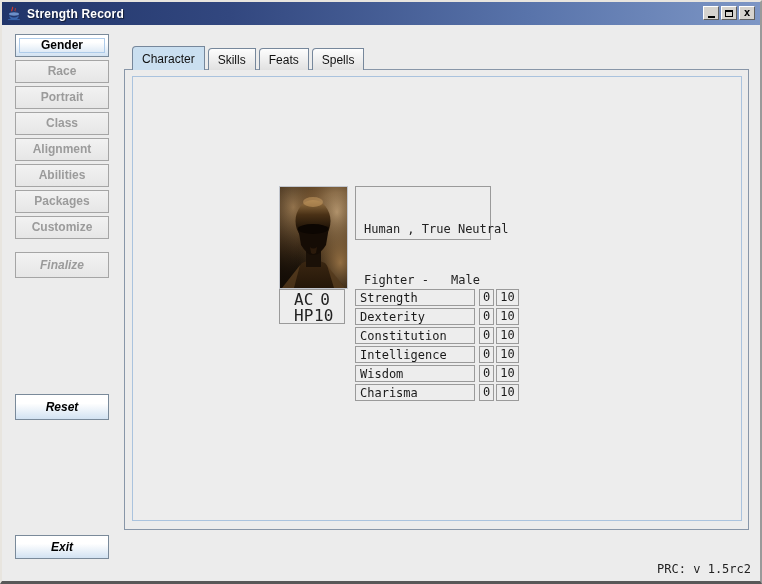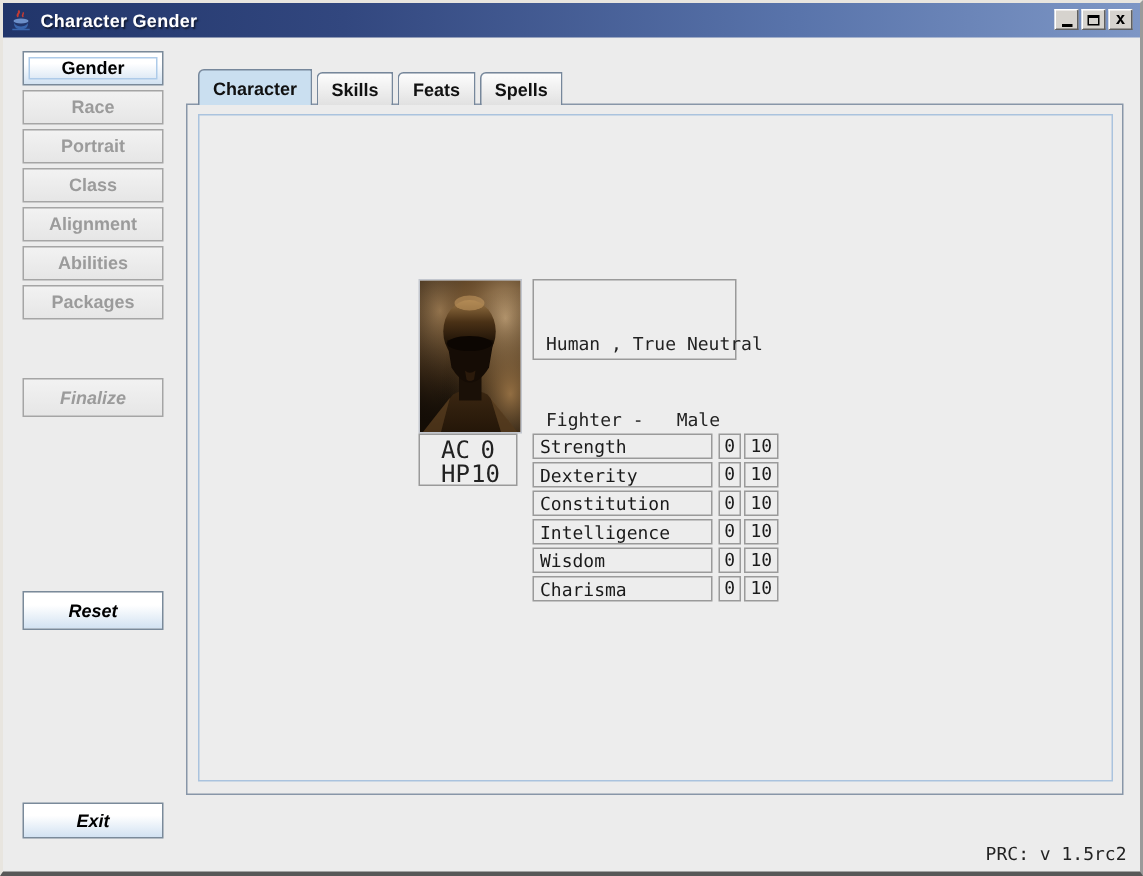--- a/index.html
+++ b/index.html
@@ -22,21 +22,21 @@
   .btn{position:absolute;left:13px;width:94px;height:23px;box-sizing:border-box;
     font-size:12px;font-weight:bold;text-align:center;line-height:21px;
     border:1px solid #7a8a9a;color:#000;
     background:linear-gradient(#ffffff 0%,#ffffff 35%,#d2e2f2 100%);}
   .btn.disabled{background:linear-gradient(#f2f2f2,#e6e6e6);border-color:#a5a5a5;color:#9b9b9b;}
   .btn.focused::after{content:"";position:absolute;inset:3px;border:1px solid #aecbe9;}
   .btn.tall{height:26px;line-height:24px;font-style:italic;}
   
   .tabs{position:absolute;left:130px;top:46px;display:flex;gap:3px;z-index:3;}
   .tab{height:22px;padding:0 9px;display:flex;align-items:center;box-sizing:border-box;
-    font-size:12px;font-weight:bold;color:#111;border:1px solid #76879b;border-bottom:none;
+    font-size:12px;font-weight:normal;color:#111;border:1px solid #76879b;border-bottom:none;
     background:linear-gradient(#fdfdfd,#e1e1e1);border-top-left-radius:4px;}
   .tab.selected{background:#cadff0;height:24px;margin-top:-2px;z-index:4;}
   
   .content{position:absolute;left:122px;top:67px;width:625px;height:461px;box-sizing:border-box;
     border:1px solid #8896a8;background:#ececec;}
   .inner-panel{position:absolute;left:7px;top:6px;right:6px;bottom:8px;border:1px solid #aac3de;background:#ededed;}
   
   .portrait-box{position:absolute;left:277px;top:184px;width:67px;height:101px;border:1px solid #c2c6ce;box-sizing:content-box;}
   .portrait-box svg{display:block;}
   .achp-box{position:absolute;left:277px;top:287px;width:66px;height:35px;box-sizing:border-box;
@@ -63,41 +63,42 @@
   <div class="titlebar">
     <span class="app-icon">
       <svg viewBox="0 0 16 16" width="16" height="16">
         <path d="M6.2 1c2 1.6-2 2.6 0 4.2" stroke="#c53b33" fill="none" stroke-width="1.3"></path>
         <path d="M9.2 2.2c1.4 1-1.4 1.9 .4 3.1" stroke="#c53b33" fill="none" stroke-width="1"></path>
         <path d="M3 8c0 2 2.2 3.6 5 3.6S13 10 13 8l-.6 3.2c-.5 1.5-2 2.4-4.4 2.4s-3.9-.9-4.4-2.4z" fill="#3a66ad"></path>
         <ellipse cx="8" cy="8" rx="5" ry="1.7" fill="#6c8fc9"></ellipse>
         <path d="M2.2 13.6h11.6" stroke="#3a66ad" stroke-width="1"></path>
       </svg>
     </span>
-    <span class="title-text">Character Gender</span>
+    <span class="title-text">Strength Record</span>
     <span class="winbtns">
       <span class="winbtn">
           <span class="glyph-min"></span>
         </span>
       <span class="winbtn">
           <span class="glyph-max"></span>
         </span>
       <span class="winbtn">
           <span class="glyph-close">x</span>
         </span>
     </span>
   </div>
 
   <div class="btn focused" style="top:32px">Gender</div>
   <div class="btn disabled" style="top:58px">Race</div>
   <div class="btn disabled" style="top:84px">Portrait</div>
   <div class="btn disabled" style="top:110px">Class</div>
   <div class="btn disabled" style="top:136px">Alignment</div>
   <div class="btn disabled" style="top:162px">Abilities</div>
   <div class="btn disabled" style="top:188px">Packages</div>
+  <div class="btn disabled" style="top:214px">Customize</div>
   <div class="btn disabled tall" style="top:250px">Finalize</div>
   <div class="btn tall" style="top:392px">Reset</div>
   <div class="btn tall" style="top:533px;height:24px;line-height:22px">Exit</div>
 
   <div class="tabs">
     <div class="tab selected">Character</div>
     <div class="tab">Skills</div>
     <div class="tab">Feats</div>
     <div class="tab">Spells</div>
   </div>

